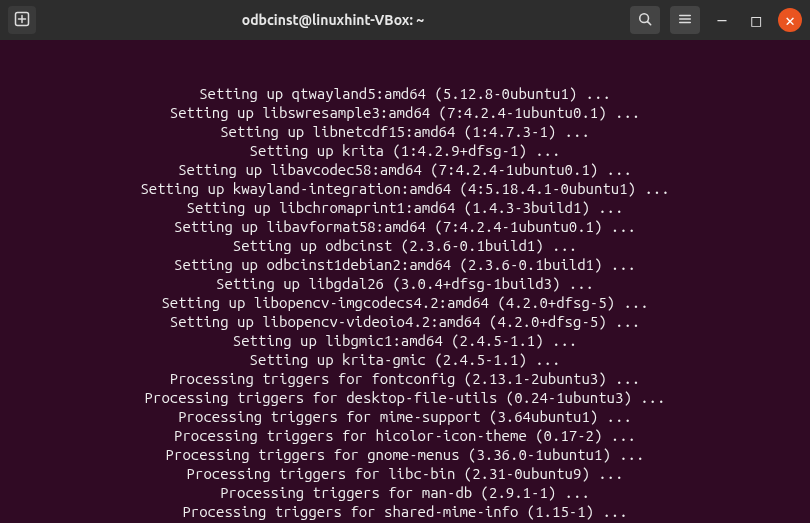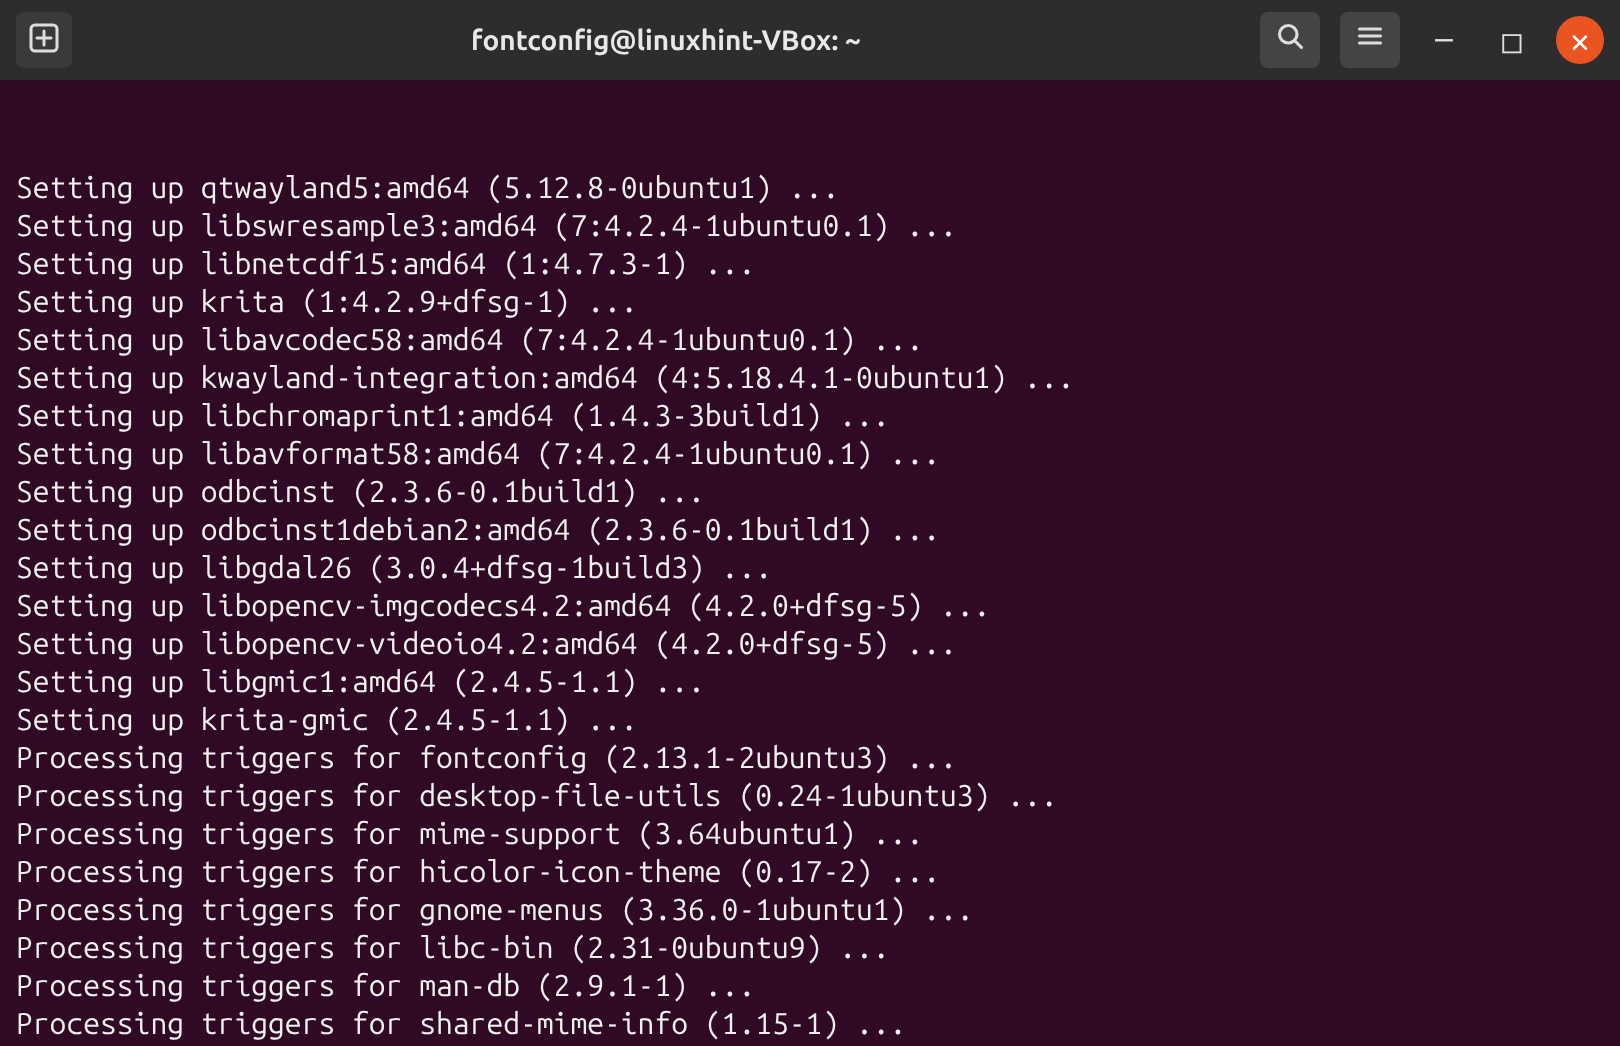--- a/index.html
+++ b/index.html
@@ -71,37 +71,37 @@
       color: #fff;
     }
     .terminal {
       padding: 6px 8px 8px 8px;
       font-size: 15px;
       line-height: 19px;
       color: #f0f0f0;
       white-space: pre;
       font-family: "Ubuntu Mono", "DejaVu Sans Mono", monospace;
     }
-    .line { white-space: pre; }
+    .line { white-space: pre; text-align: center; }
   </style>
 </head>
 <body>
 
 <div class="titlebar">
   <div class="titlebar-left">
     <div class="titlebar-btn">
       <span>
         <svg width="16" height="16" viewBox="0 0 16 16">
             <rect x="1.5" y="1.5" width="13" height="13" rx="2" fill="none" stroke="#ddd" stroke-width="1.5"></rect>
             <path d="M8 4.5v7M4.5 8h7" stroke="#ddd" stroke-width="1.5" stroke-linecap="round"></path>
           </svg>
       </span>
     </div>
   </div>
-  <div class="title">fontconfig@linuxhint-VBox: ~</div>
+  <div class="title">odbcinst@linuxhint-VBox: ~</div>
   <div class="titlebar-right">
     <div class="search-btn">
       <span>
         <svg width="14" height="14" viewBox="0 0 16 16">
             <circle cx="7" cy="7" r="5" fill="none" stroke="#ddd" stroke-width="1.8"></circle>
             <path d="M11 11l3.5 3.5" stroke="#ddd" stroke-width="1.8" stroke-linecap="round"></path>
           </svg>
       </span>
     </div>
     <div class="menu-btn">

